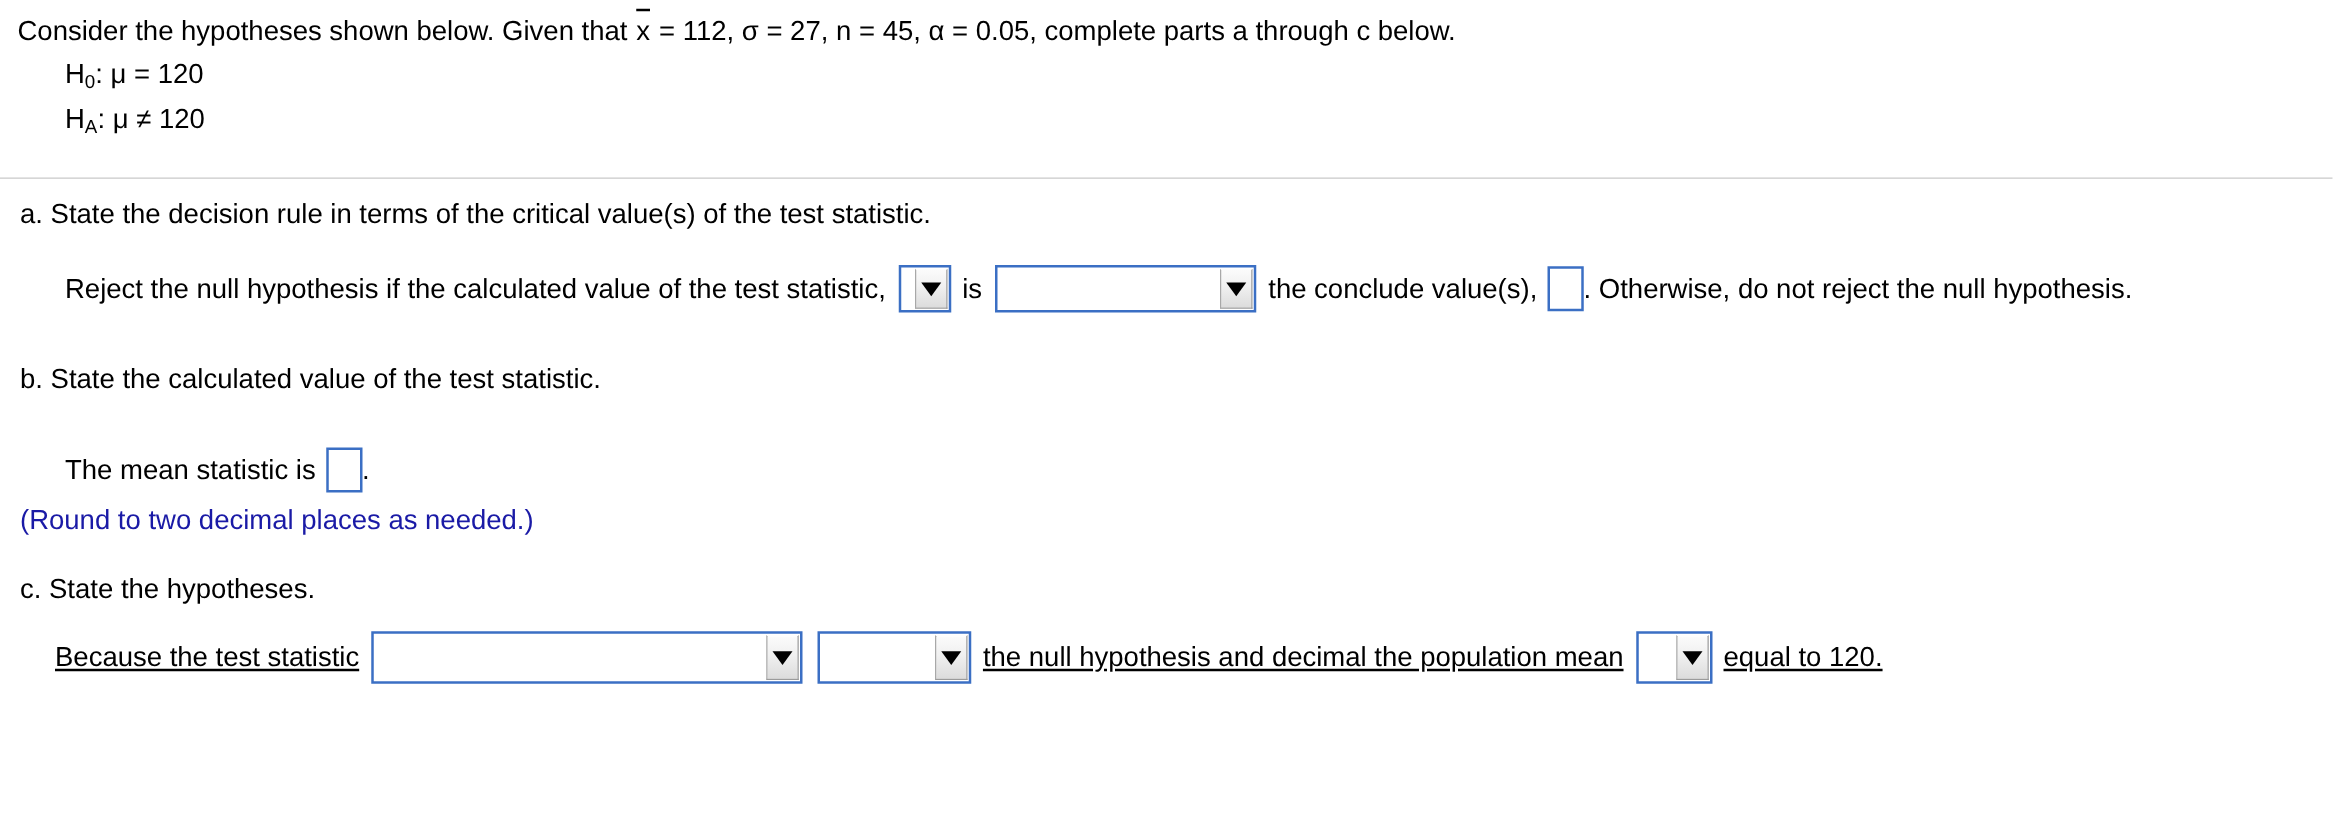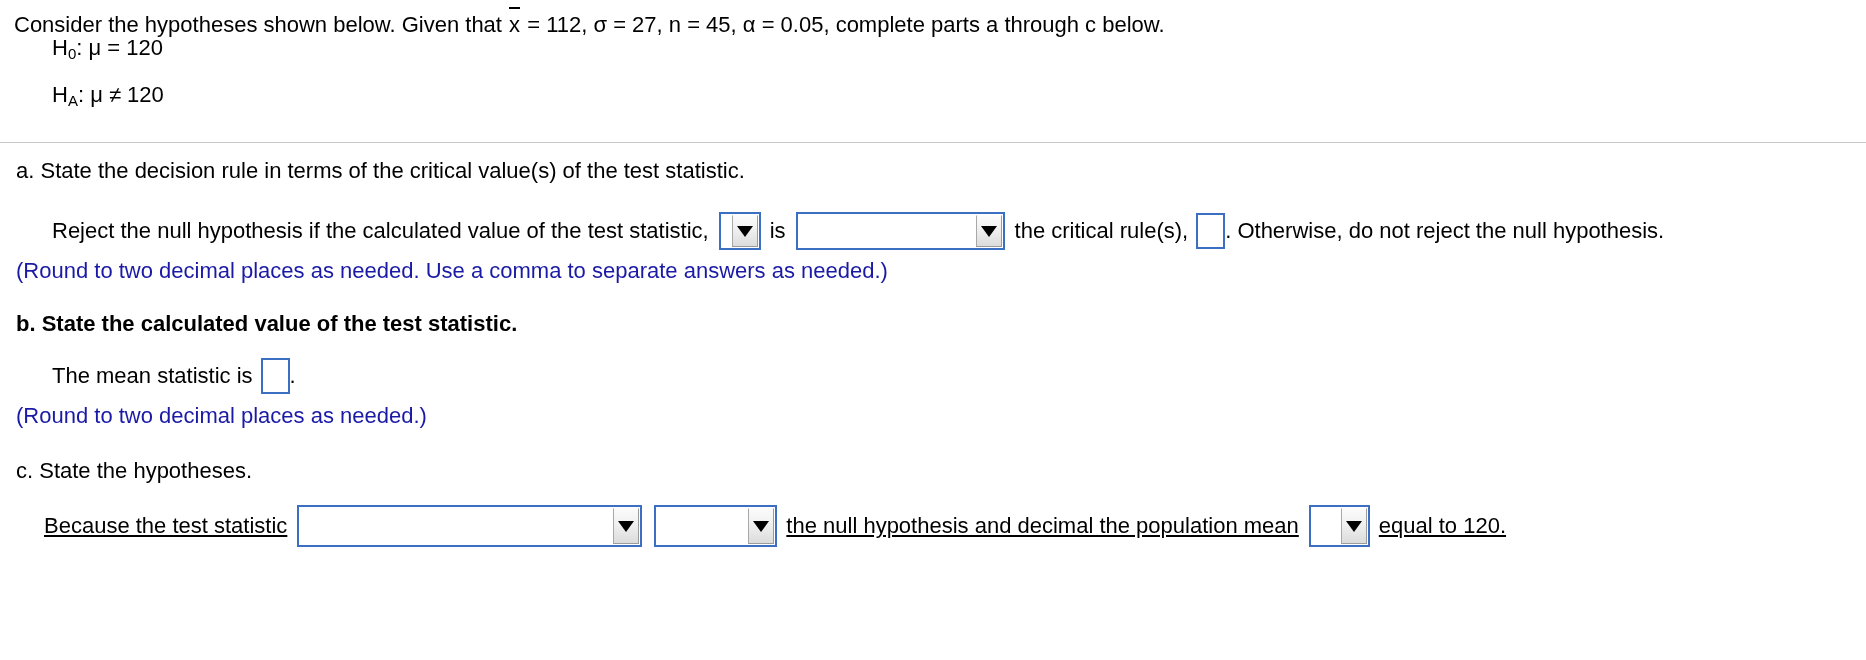--- a/index.html
+++ b/index.html
@@ -131,21 +131,21 @@
     vertical-align: middle;
   }
 </style>
 </head>
 <body>
 
 <div class="page">
 
   <div class="line" style="left:14px; top:12px;"><span>Consider the hypotheses shown below. Given that </span><span class="overbar">x</span><span> = 112, σ = 27, n = 45, α = 0.05, complete parts a through c below.</span></div>
 
-  <div class="hyp" style="left:52px; top:35px;"><span>H</span><sub>0</sub><span>: μ = 120</span></div>
+  <div class="hyp" style="left:52px; top:46px;"><span>H</span><sub>0</sub><span>: μ = 120</span></div>
 
   <div class="hyp" style="left:52px; top:82px;"><span>H</span><sub>A</sub><span>: μ ≠ 120</span></div>
 
   <div class="divider" style="top:142px;"></div>
 
   <div class="line" style="left:16px; top:158px;">a. State the decision rule in terms of the critical value(s) of the test statistic.</div>
 
   <div class="run" style="left:16px; top:212px;">
     <span class="txt">Reject the null hypothesis if the calculated value of the test statistic,</span>
     <span style="display:inline-block;width:10px;"></span>
@@ -158,29 +158,28 @@
     <span style="display:inline-block;width:9px;"></span>
     <span class="txt">is</span>
     <span style="display:inline-block;width:10px;"></span>
     <span class="dropdown" style="width:209px;">
       <span class="dd-value"></span>
       <span class="dd-arrow">
           <span class="tri"></span>
         </span>
     </span>
     <span style="display:inline-block;width:10px;"></span>
-    <span class="txt">the critical rule(s),</span>
+    <span class="txt">the conclude value(s),</span>
     <span style="display:inline-block;width:8px;"></span>
     <span class="answer-box" style="width:29px;height:36px;"></span>
     <span class="txt">. Otherwise, do not reject the null hypothesis.</span>
   </div>
 
-  <div class="line blue-note" style="left:16px; top:258px;">(Round to two decimal places as needed. Use a comma to separate answers as needed.)</div>
-
-  <div class="line" style="left:16px; top:311px;font-weight:bold;">b. State the calculated value of the test statistic.</div>
+
+  <div class="line" style="left:16px; top:290px;">b. State the calculated value of the test statistic.</div>
 
   <div class="run" style="left:16px; top:358px;">
     <span class="txt">The mean statistic is</span>
     <span style="display:inline-block;width:8px;"></span>
     <span class="answer-box" style="width:29px;height:36px;"></span>
     <span class="txt">.</span>
   </div>
 
   <div class="line blue-note" style="left:16px; top:403px;">(Round to two decimal places as needed.)</div>
 

